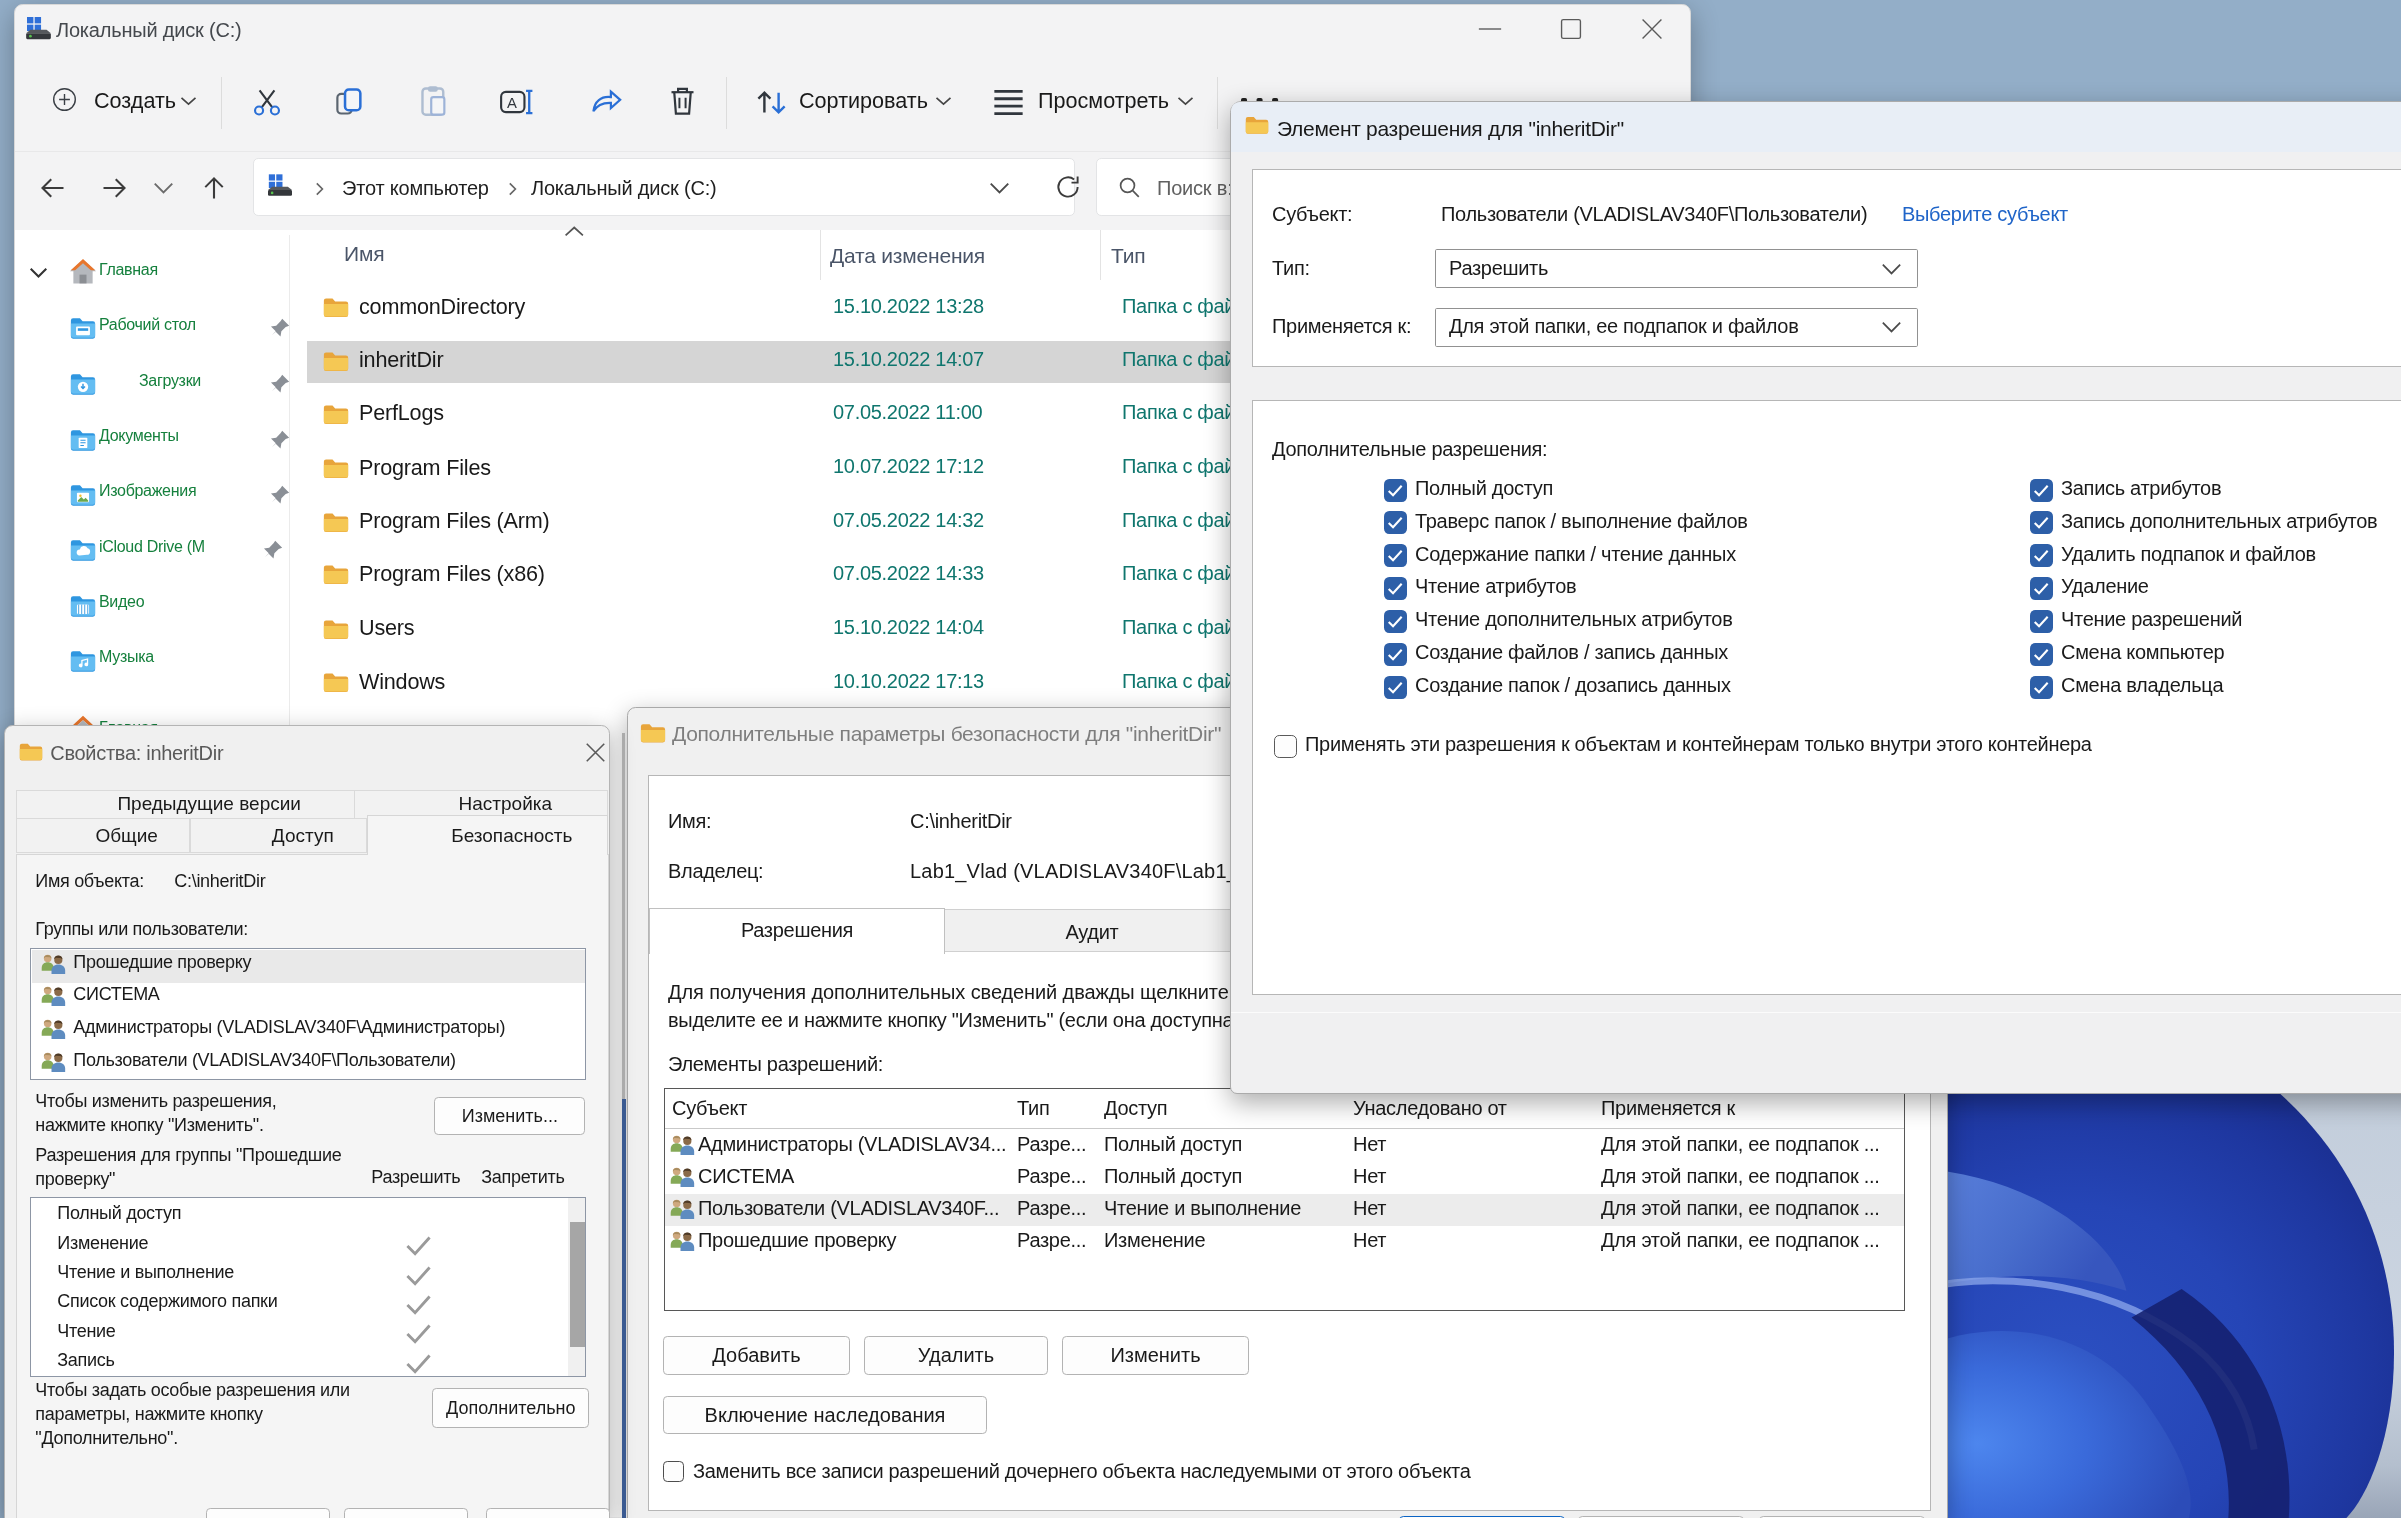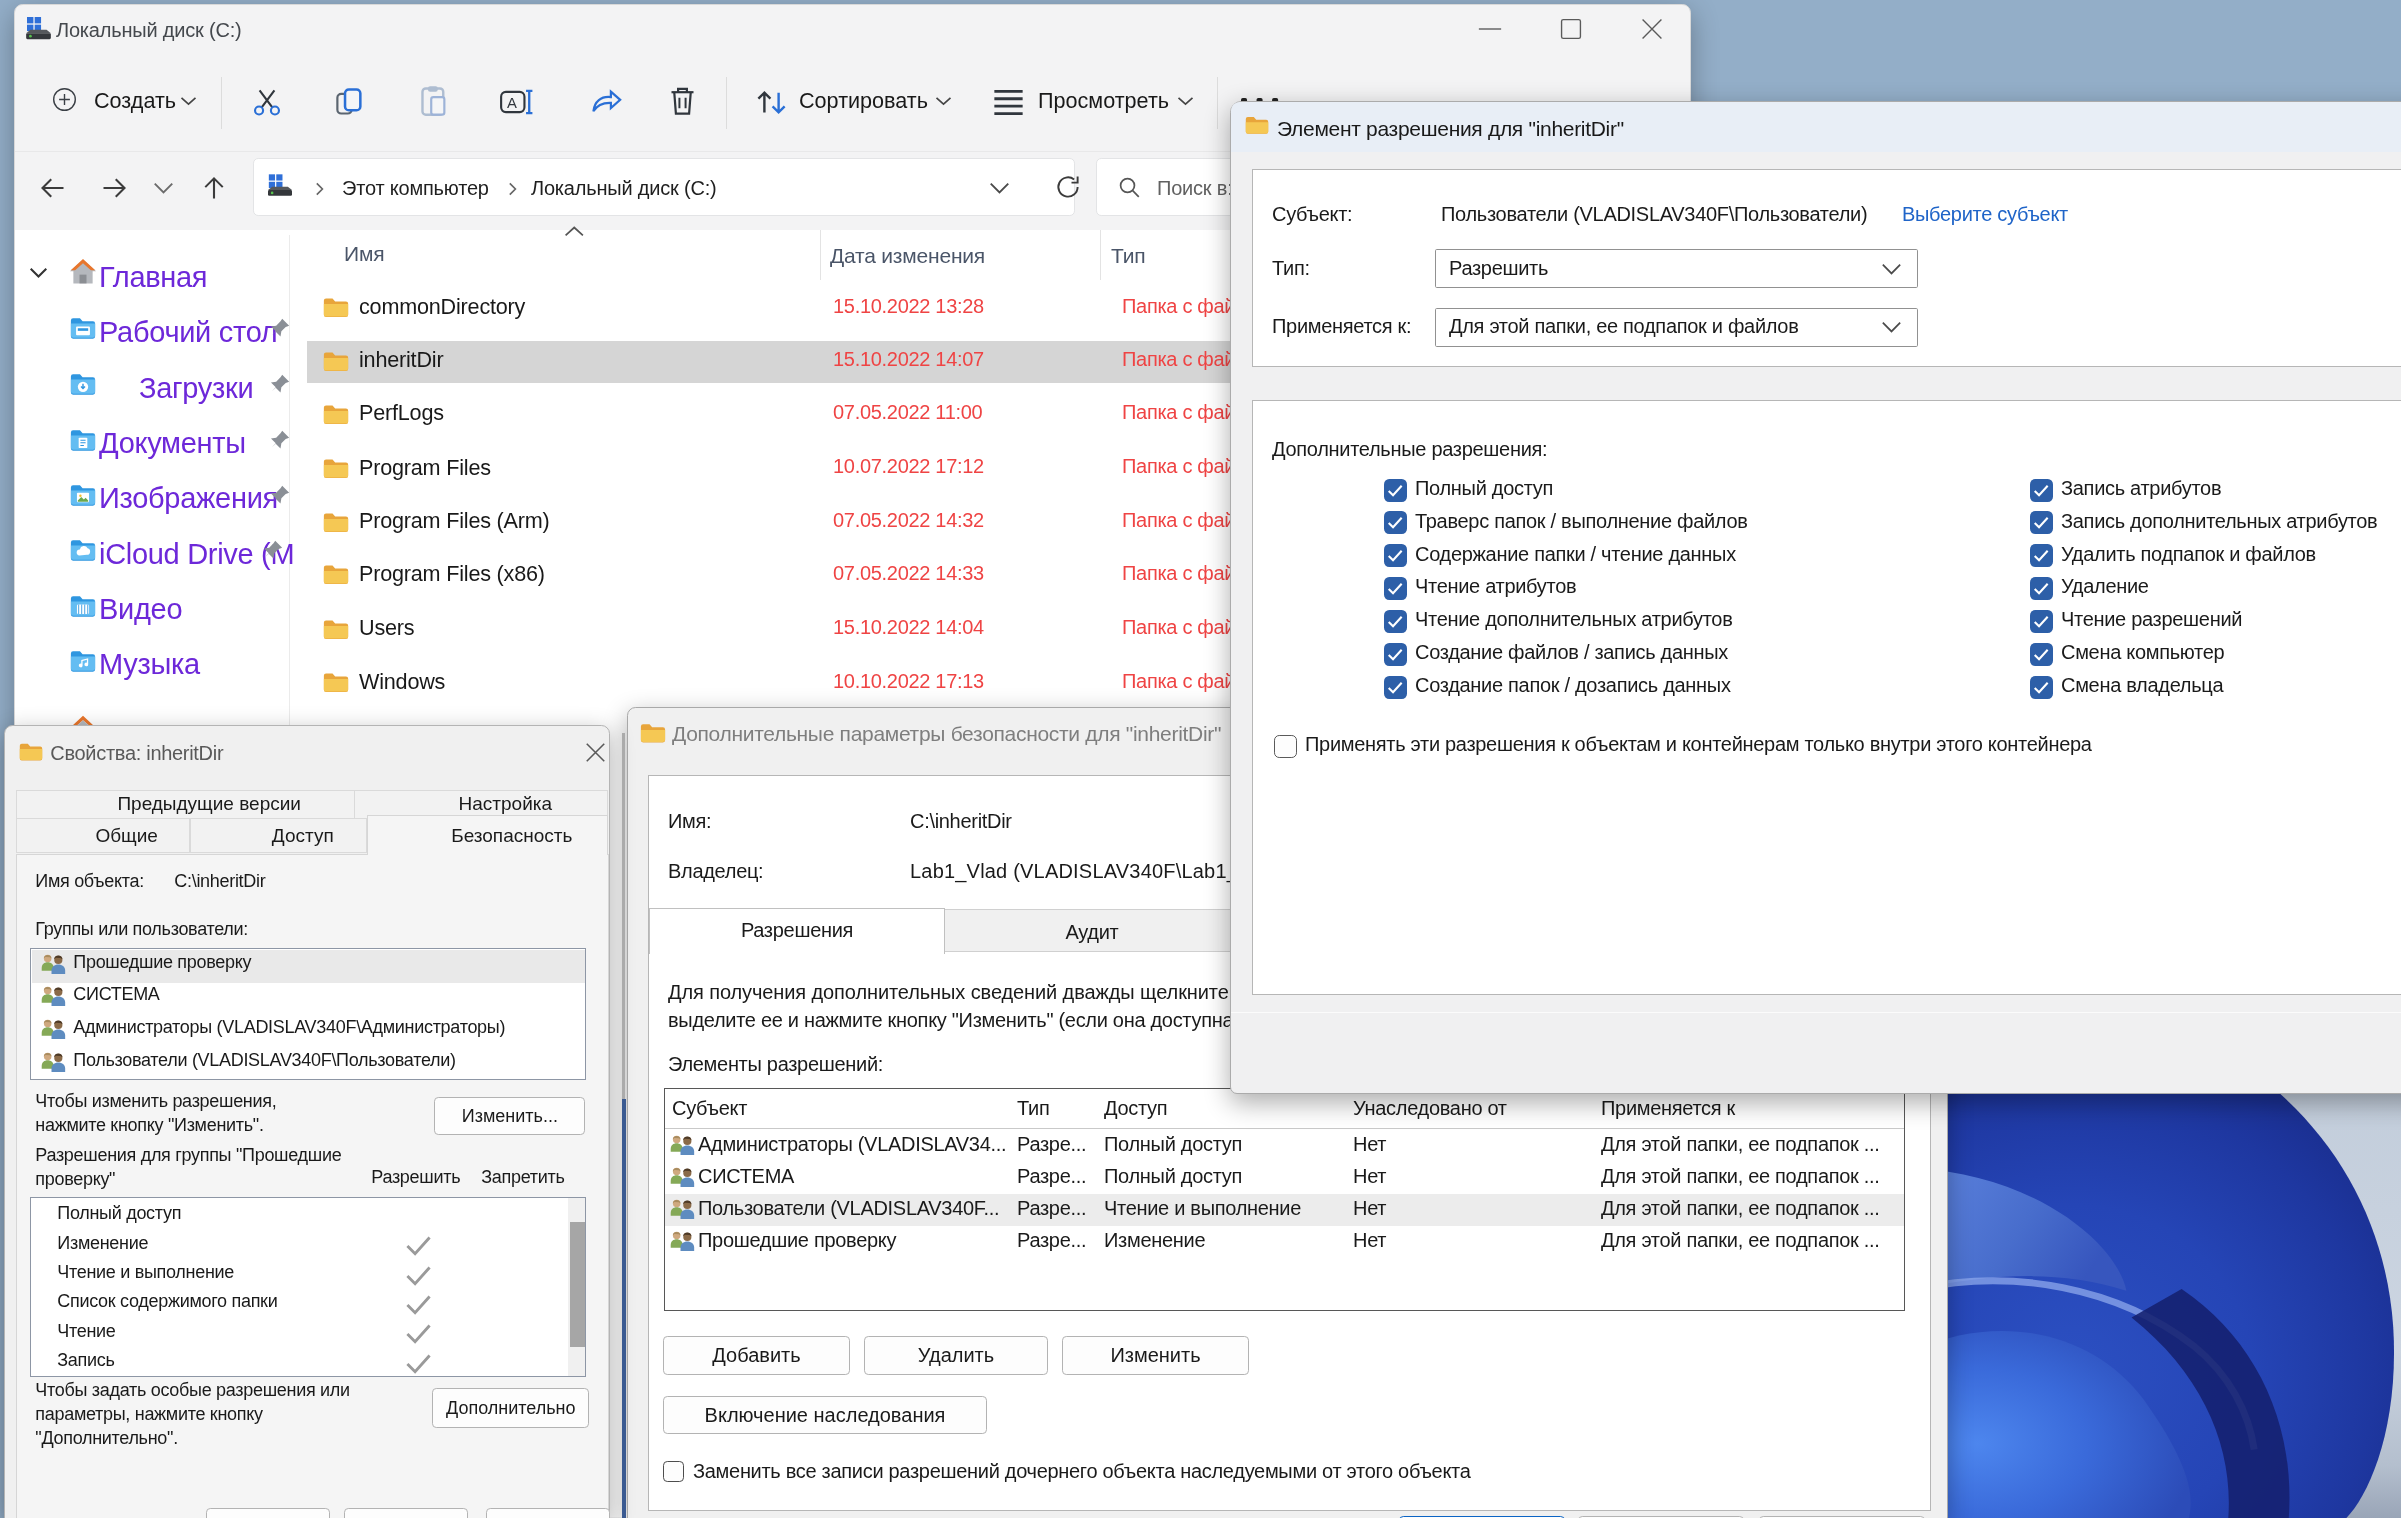--- a/index.html
+++ b/index.html
@@ -9,24 +9,24 @@
 #wall{left:0;top:0;width:2401px;height:1519px;}
 
 #exp{left:14px;top:3.5px;width:1677px;height:1515px;background:#f3f3f4;border-radius:8.6px;
  box-shadow:0 8.6px 28px rgba(0,0,0,.3);border:0.9px solid #d8d8d8;}
 .ttxt{color:#45494e;font-size:20px;letter-spacing:-0.2px;}
 #toolbar{left:0;top:48px;width:1677px;height:98px;text-align:center;}
 .tsep{width:0.9px;background:#dcdcdc;}
 #navrow{left:0;top:147px;width:1677px;height:78px;}
 .navbox{background:#fff;border:0.9px solid #e3e4e6;border-radius:5.2px;}
 #body-area{left:0;top:225px;width:1677px;height:1287px;background:#fff;}
-.sideitem{font-size:29px;color:#6d28d9;white-space:nowrap;letter-spacing:-0.3px;}
+.sideitem{font-size:16px;color:#15803d;white-space:nowrap;letter-spacing:-0.3px;}
 .hdr{font-size:21px;color:#4a5568;white-space:nowrap;letter-spacing:-0.2px;}
 .rowname{font-size:21.6px;color:#191919;white-space:nowrap;letter-spacing:-0.2px;}
-.rowmeta{font-size:20px;color:#ef4444;white-space:nowrap;letter-spacing:-0.3px;}
+.rowmeta{font-size:20px;color:#0f766e;white-space:nowrap;letter-spacing:-0.3px;}
 
 .dlg{background:#f0f0f0;}
 .panel{background:#fff;border:0.9px solid #b6b6b6;}
 .btn{background:#fdfdfd;border:0.9px solid #b3b3b3;border-radius:4.3px;display:flex;align-items:center;justify-content:center;font-size:21px;color:#1a1a1a;white-space:nowrap;}
 .lbl{font-size:21px;color:#1a1a1a;white-space:nowrap;letter-spacing:-0.2px;}
 .glbl{font-size:21px;color:#7e7e7e;white-space:nowrap;letter-spacing:-0.3px;}
 .link{font-size:21px;color:#1f64c8;white-space:nowrap;}
 .combo{background:#fff;border:0.9px solid #919191;border-radius:1.7px;}
 .cb{width:23px;height:23px;border-radius:5.2px;background:#2d5fa8;display:flex;align-items:center;justify-content:center;}
 .cb svg{display:block;}

